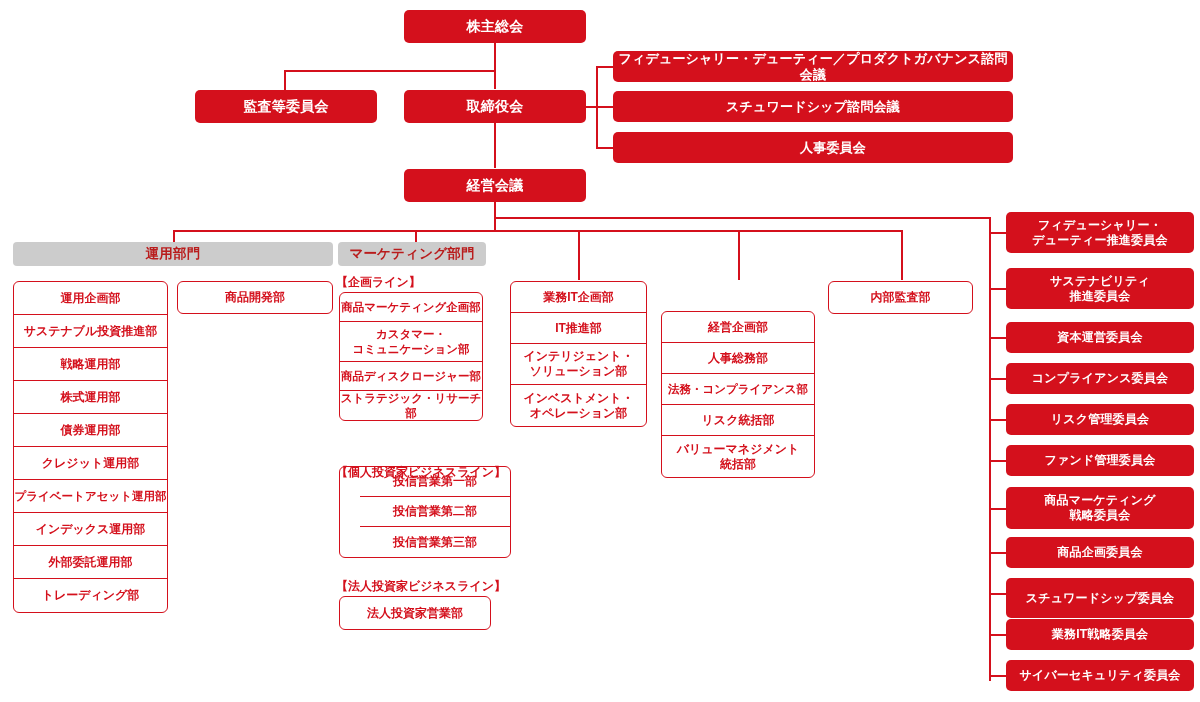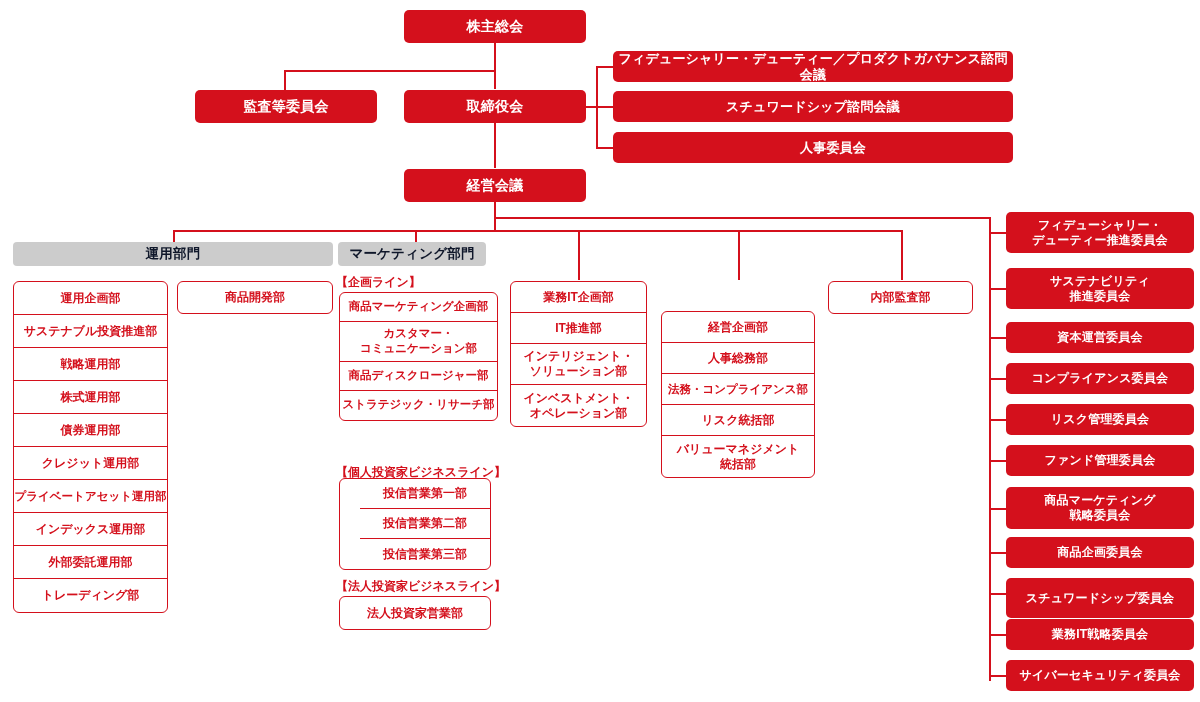--- a/index.html
+++ b/index.html
@@ -30,21 +30,21 @@
     z-index:3;
   }
 
   .b-solid{                 
     background:#d4101c;
     color:#ffffff;
     border-radius:5px;
   }
   .b-gray{                  
     background:#cccccc;
-    color:#0f172a;
+    color:#b91c1c;
     border-radius:4px;
     font-weight:bold;
   }
 
   
   .stack{
     position:absolute;
     box-sizing:border-box;
     border:1.4px solid #d4101c;
     border-radius:6px;
@@ -156,30 +156,30 @@
     <div class="row fs12" style="height:33px;">クレジット運用部</div>
     <div class="row fs11" style="height:33px;">プライベートアセット運用部</div>
     <div class="row fs12" style="height:33px;">インデックス運用部</div>
     <div class="row fs12" style="height:33px;">外部委託運用部</div>
     <div class="row fs12" style="height:33px;">トレーディング部</div>
   </div>
 
   <div class="single fs12" style="left:177px;top:281px;width:156px;height:33px;">商品開発部</div>
 
   <div class="linelabel fs12" style="left:336px;top:274px;">【企画ライン】</div>
-  <div class="stack" style="left:339px;top:292px;width:159px;font-family:Liberation Mono, monospace;">
+  <div class="stack" style="left:339px;top:292px;width:144px;">
     <div class="row fs11" style="height:29px;">商品マーケティング企画部</div>
     <div class="row fs11" style="height:40px;white-space:pre-line;">カスタマー・
 コミュニケーション部</div>
     <div class="row fs11" style="height:29px;">商品ディスクロージャー部</div>
     <div class="row fs11" style="height:29px;">ストラテジック・リサーチ部</div>
   </div>
 
   <div class="linelabel fs12" style="left:336px;top:464px;">【個人投資家ビジネスライン】</div>
-  <div class="stack" style="left:339px;top:478px;width:152px;padding-left:20px;">
+  <div class="stack" style="left:339px;top:466px;width:172px;padding-left:20px;">
     <div class="row fs12" style="height:30px;">投信営業第一部</div>
     <div class="row fs12" style="height:30px;">投信営業第二部</div>
     <div class="row fs12" style="height:30px;">投信営業第三部</div>
   </div>
 
   <div class="linelabel fs12" style="left:336px;top:578px;">【法人投資家ビジネスライン】</div>
   <div class="stack" style="left:339px;top:596px;width:152px;">
     <div class="row fs12" style="height:32px;">法人投資家営業部</div>
   </div>
 

